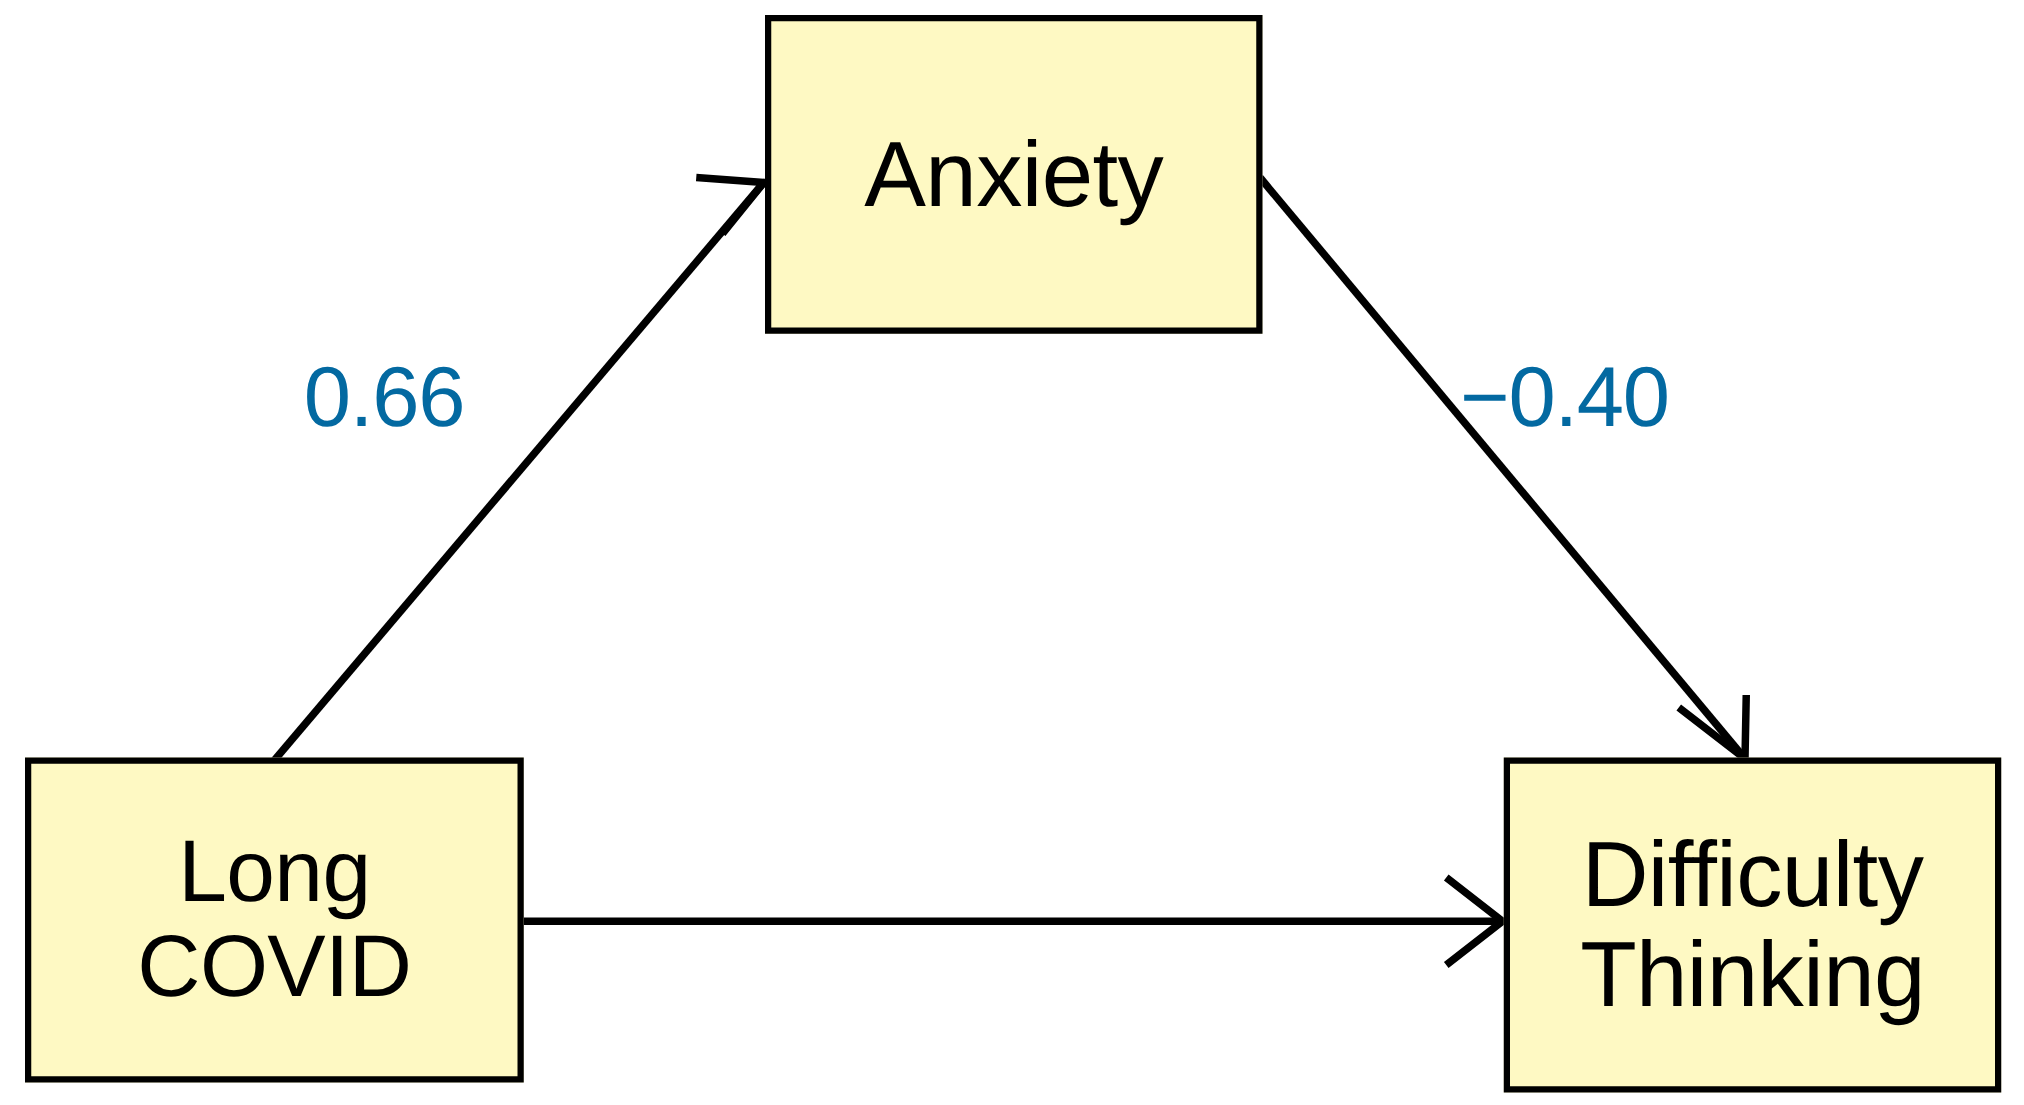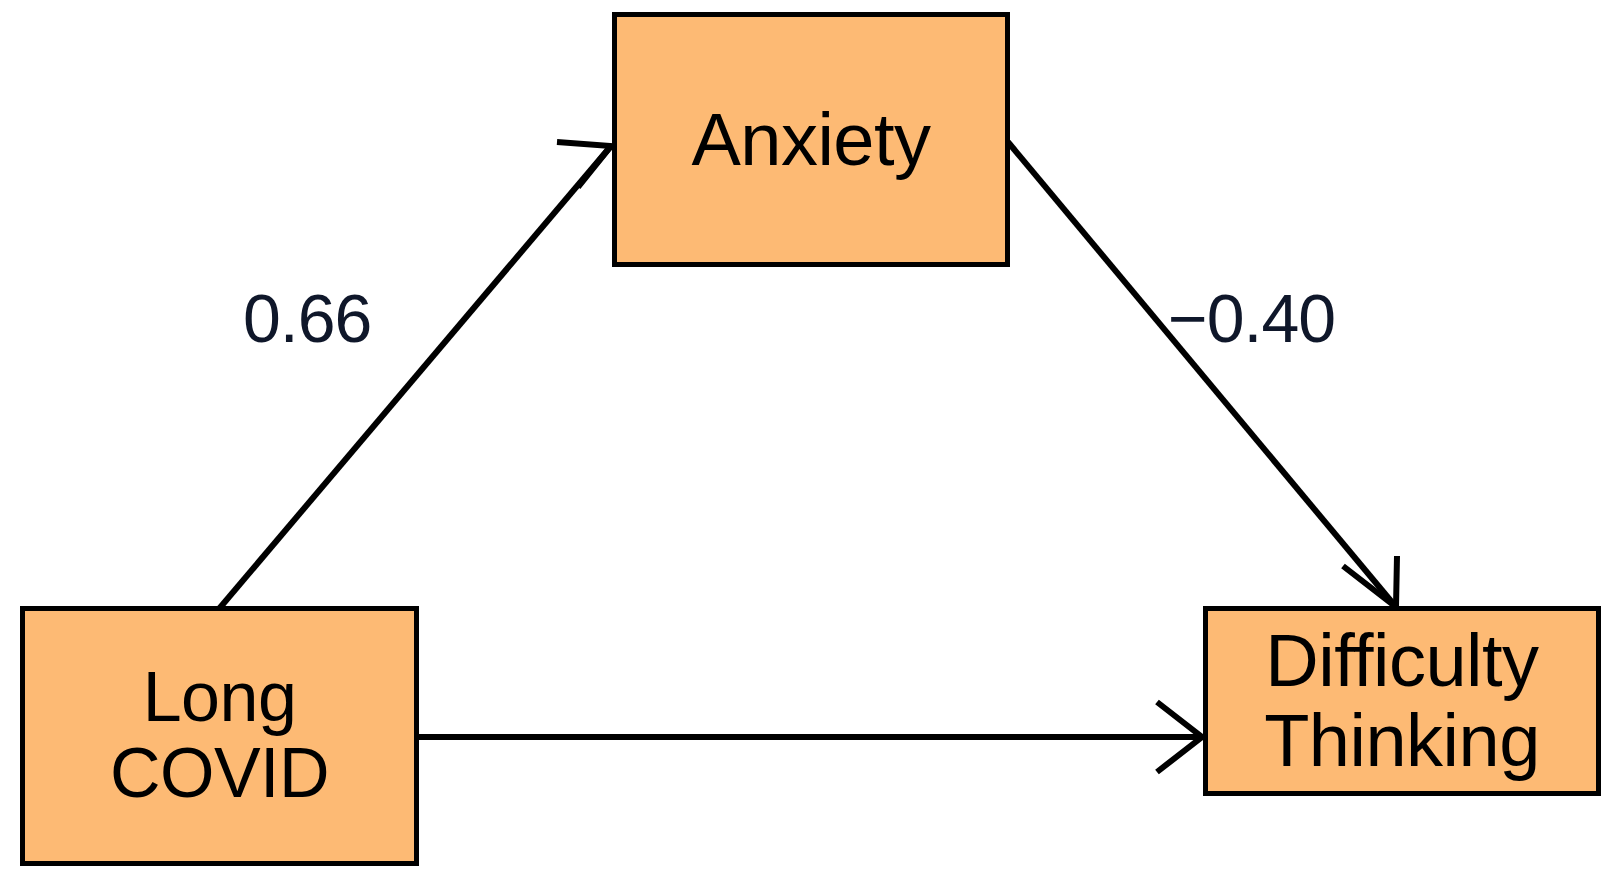--- a/index.html
+++ b/index.html
@@ -12,21 +12,21 @@
     width: 1619px;
     height: 884px;
     background: #ffffff;
     overflow: hidden;
     font-family: "Liberation Sans", sans-serif;
   }
   .node-box {
     position: absolute;
     box-sizing: border-box;
     border: 5px solid #000000;
-    background: #fdba74;
+    background: #fef9c3;
     display: flex;
     align-items: center;
     justify-content: center;
     text-align: center;
     color: #000000;
     line-height: 1.08;
     font-weight: 400;
     letter-spacing: -0.5px;
     z-index: 3;
   }
@@ -44,21 +44,21 @@
     left: 20px;
     top: 606px;
     width: 399px;
     height: 260px;
     font-size: 70px;
   }
   #node-difficulty {
     left: 1203px;
     top: 606px;
     width: 398px;
-    height: 190px;
+    height: 268px;
     font-size: 74px;
   }
   .edge-svg {
     position: absolute;
     left: 0;
     top: 0;
     width: 1619px;
     height: 884px;
     z-index: 2;
     pointer-events: none;
@@ -69,21 +69,21 @@
     fill: none;
   }
   .edge-head {
     stroke: #000000;
     stroke-width: 6;
     fill: none;
     stroke-linecap: butt;
   }
   .edge-label {
     position: absolute;
-    color: #0f172a;
+    color: #0369a1;
     font-size: 68px;
     line-height: 1;
     white-space: nowrap;
     letter-spacing: -1px;
     z-index: 4;
   }
   #label-a-path { left: 243px; top: 284px; }
   #label-b-path { left: 1168px; top: 284px; }
   #label-c-path { left: 700px; top: 742px; }
 </style>

